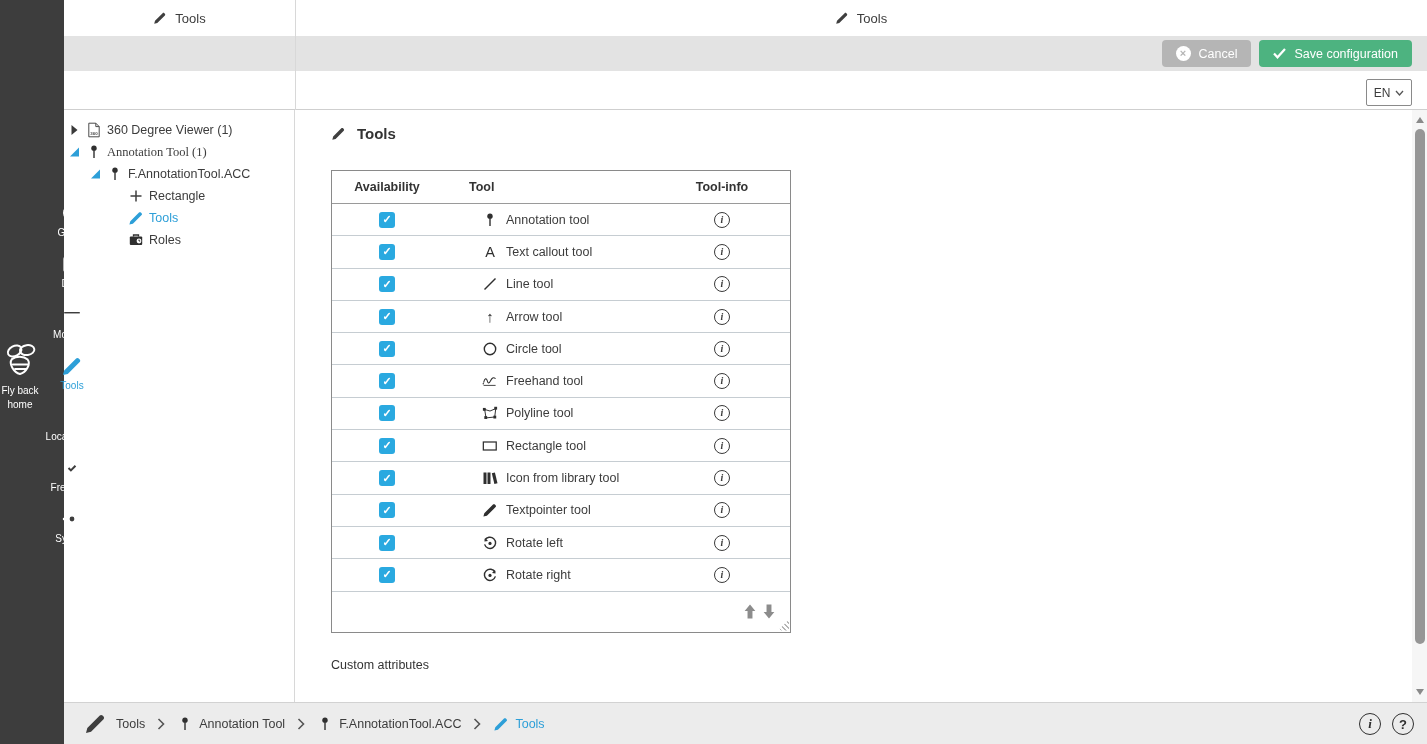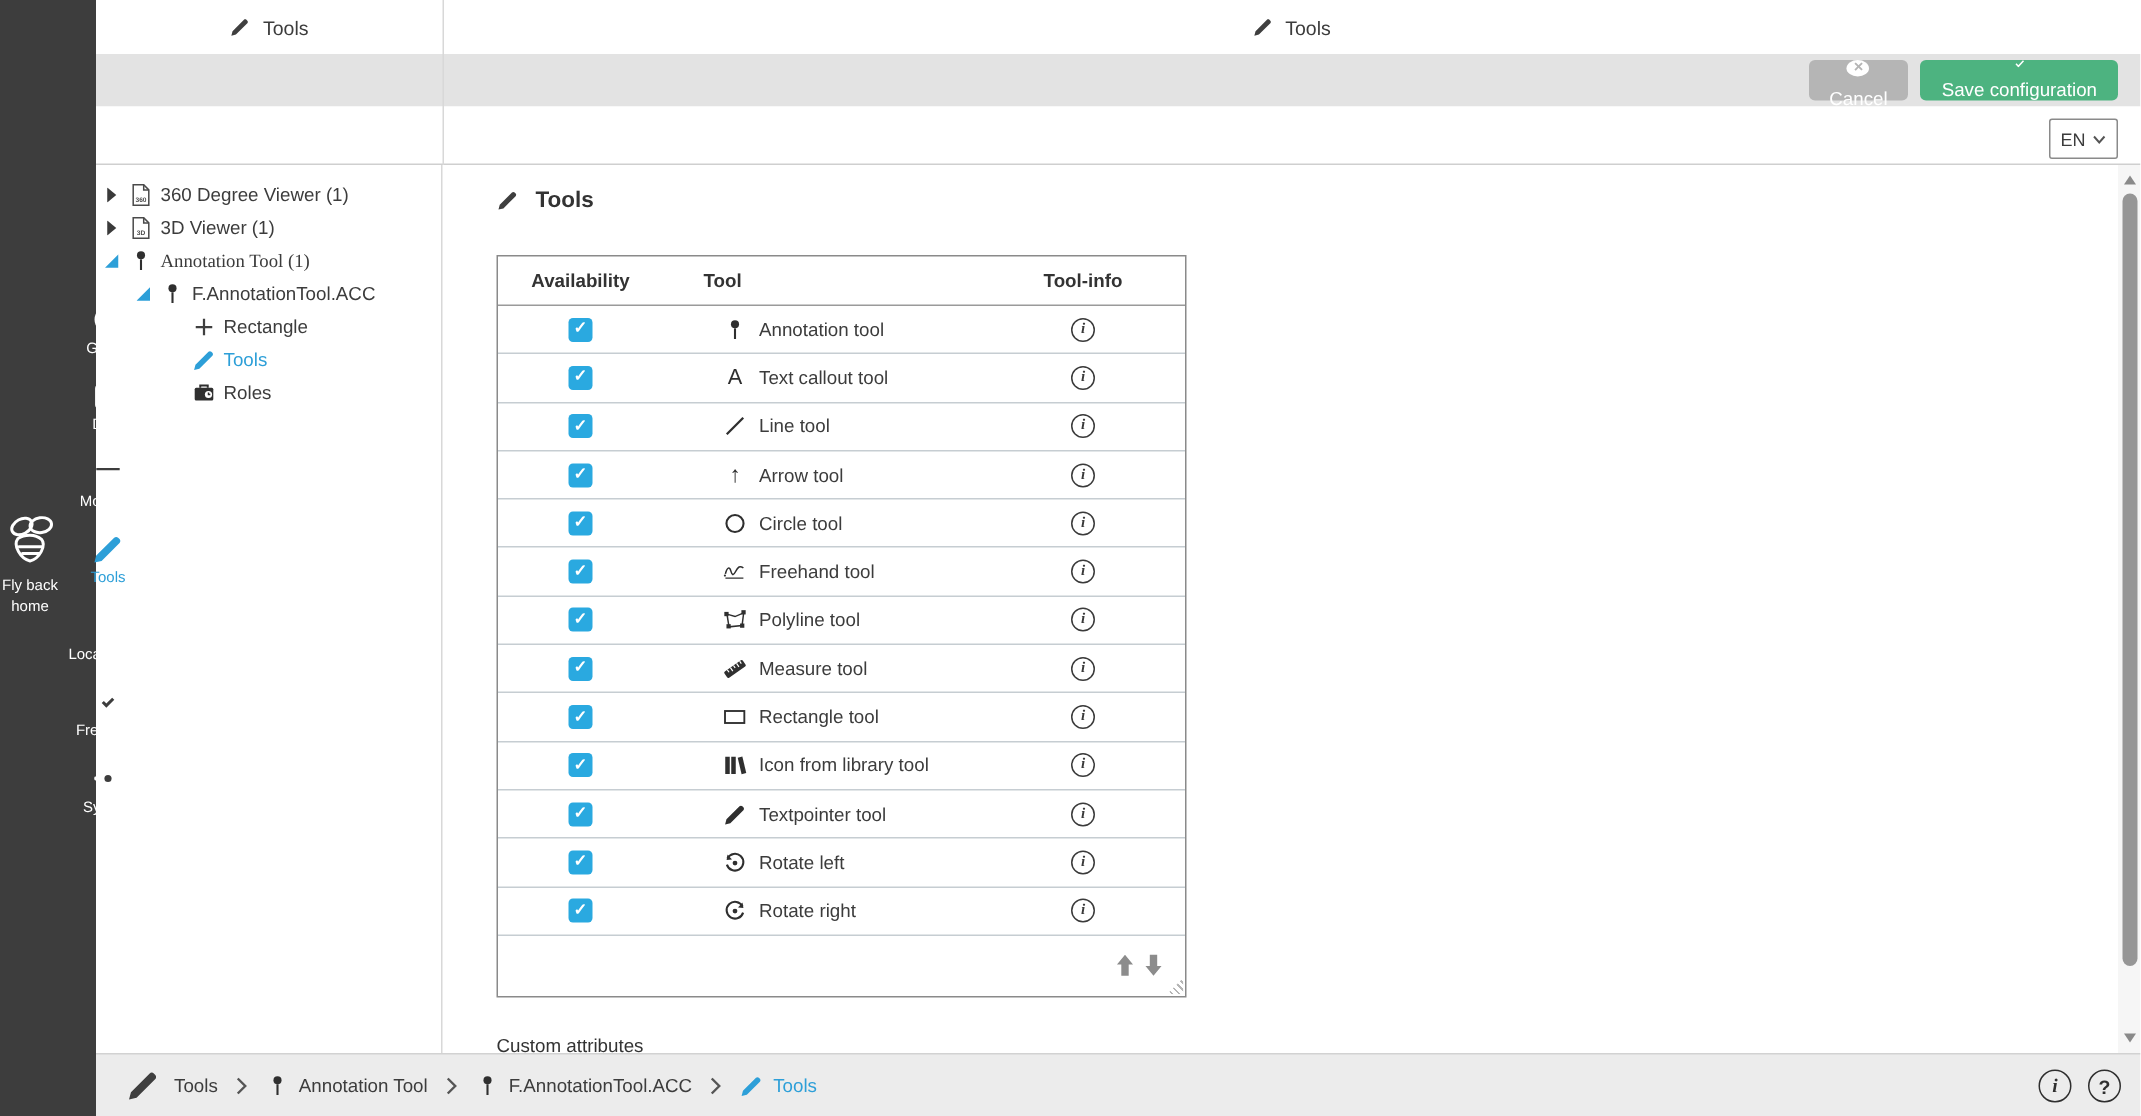--- a/index.html
+++ b/index.html
@@ -22,21 +22,21 @@
   .side-label{color:#fff;font-size:10px;margin-top:3px;}
   .side-item.active .side-label{color:var(--accent-blue,#2d9fd8);}
   .sidebar-spacer{height:22px;}
 
   
   .topbar1{position:absolute;left:64px;right:0;top:0;height:36px;background:#fff;}
   .panel-title{position:absolute;left:64px;top:0;width:231px;height:36px;display:flex;align-items:center;justify-content:center;gap:8px;font-size:13px;color:#3c3c3c;}
   .main-title{position:absolute;left:295px;right:0;top:0;height:36px;display:flex;align-items:center;justify-content:center;gap:8px;font-size:13px;color:#3c3c3c;}
   .panel-title .icon,.main-title .icon{width:14px;height:14px;}
   .topbar2{position:absolute;left:64px;right:0;top:36px;height:35px;background:#e3e3e3;display:flex;align-items:center;justify-content:flex-end;padding-right:15px;box-sizing:border-box;gap:8px;}
-  .btn{height:27px;border:none;border-radius:4px;color:#fff;font-size:12.5px;font-family:"Liberation Sans",sans-serif;display:inline-flex;align-items:center;gap:8px;padding:0 14px;cursor:pointer;flex-direction:column;}
+  .btn{height:27px;border:none;border-radius:4px;color:#fff;font-size:12.5px;font-family:"Liberation Sans",sans-serif;display:inline-flex;align-items:center;gap:8px;padding:0 14px;cursor:pointer;}
   .btn-cancel{background:var(--cancel-gray,#b5b5b5);}
   .btn-cancel .x-circle{width:15px;height:15px;border-radius:50%;background:#fff;color:var(--cancel-gray,#b5b5b5);display:inline-flex;align-items:center;justify-content:center;font-size:11px;font-weight:bold;line-height:1;}
   .btn-cancel .x-circle::before{content:"\00d7";}
   .btn-save{background:var(--save-green,#4db380);}
   .btn-save .chk{width:13px;height:11px;}
   .topbar3{position:absolute;left:64px;right:0;top:71px;height:39px;background:#fff;border-bottom:1px solid #cfcfcf;box-sizing:border-box;}
   .lang-box{position:absolute;right:15px;top:8px;width:44px;height:25px;border:1px solid #8a8a8a;border-radius:2px;display:flex;align-items:center;justify-content:center;gap:5px;font-size:12px;color:#3c3c3c;cursor:pointer;background:#fff;}
   .vdivider-top{position:absolute;left:295px;top:0;width:1px;height:110px;background:#d8d8d8;z-index:2;}
 
   
@@ -244,35 +244,20 @@
       <span class="icon tree-icon">
         <svg viewBox="0 0 16 16">
           <path d="M2.8 1.2h7l3.4 3.4v10.2H2.8z" fill="#fff" stroke="#4a4a4a" stroke-width="1"></path>
           <path d="M9.8 1.2v3.4h3.4" fill="none" stroke="#4a4a4a" stroke-width="1"></path>
           <text x="8" y="12.6" font-size="4.4" font-weight="bold" text-anchor="middle" fill="#4a4a4a" font-family="Liberation Sans, sans-serif">360</text>
         </svg>
       </span>
       <span class="tree-label">360 Degree Viewer (1)</span>
     </div>
 
-    <div class="tree-row" style="padding-left: 6px;">
-      <span class="icon tree-arrow">
-        <svg viewBox="0 0 8 10">
-          <path d="M1 0l6 5-6 5z" fill="#3a3a3a"></path>
-        </svg>
-      </span>
-      <span class="icon tree-icon">
-        <svg viewBox="0 0 16 16">
-          <path d="M2.8 1.2h7l3.4 3.4v10.2H2.8z" fill="#fff" stroke="#4a4a4a" stroke-width="1"></path>
-          <path d="M9.8 1.2v3.4h3.4" fill="none" stroke="#4a4a4a" stroke-width="1"></path>
-          <text x="8" y="12.6" font-size="4.4" font-weight="bold" text-anchor="middle" fill="#4a4a4a" font-family="Liberation Sans, sans-serif">3D</text>
-        </svg>
-      </span>
-      <span class="tree-label">3D Viewer (1)</span>
-    </div>
 
     <div class="tree-row" style="padding-left: 6px; font-family: Liberation Serif, serif;">
       <span class="icon tree-arrow">
         <svg viewBox="0 0 10 10">
           <path d="M10 0v10H0z" fill="#2d9fd8"></path>
         </svg>
       </span>
       <span class="icon tree-icon">
         <svg viewBox="0 0 16 16">
           <circle cx="8" cy="4.2" r="2.7" fill="#2f2f2f"></circle>
@@ -466,39 +451,20 @@
                 <rect x="2.6" y="11" width="3.2" height="3.2" fill="#2f2f2f"></rect>
               </svg>
             </span>
             <span class="tool-label">Polyline tool</span>
           </div>
           <div class="cell c3">
             <span class="info-icon"></span>
           </div>
         </div>
 
-        <div class="trow">
-          <div class="cell c1">
-            <span class="checkbox"></span>
-          </div>
-          <div class="cell c2">
-            <span class="icon">
-              <svg viewBox="0 0 16 16">
-                <g transform="rotate(-35 8 8)">
-                  <rect x="0.5" y="5.5" width="15" height="5" rx="1" fill="#2f2f2f"></rect>
-                  <path d="M3.5 5.5v2M6 5.5v2.8M8.5 5.5v2M11 5.5v2.8M13.5 5.5v2" stroke="#fff" stroke-width="0.8"></path>
-                </g>
-              </svg>
-            </span>
-            <span class="tool-label">Measure tool</span>
-          </div>
-          <div class="cell c3">
-            <span class="info-icon"></span>
-          </div>
-        </div>
 
         <div class="trow">
           <div class="cell c1">
             <span class="checkbox"></span>
           </div>
           <div class="cell c2">
             <span class="icon">
               <svg viewBox="0 0 18 14">
                 <rect x="1.5" y="2.5" width="14.5" height="9" fill="none" stroke="#2f2f2f" stroke-width="1.4"></rect>
               </svg>

